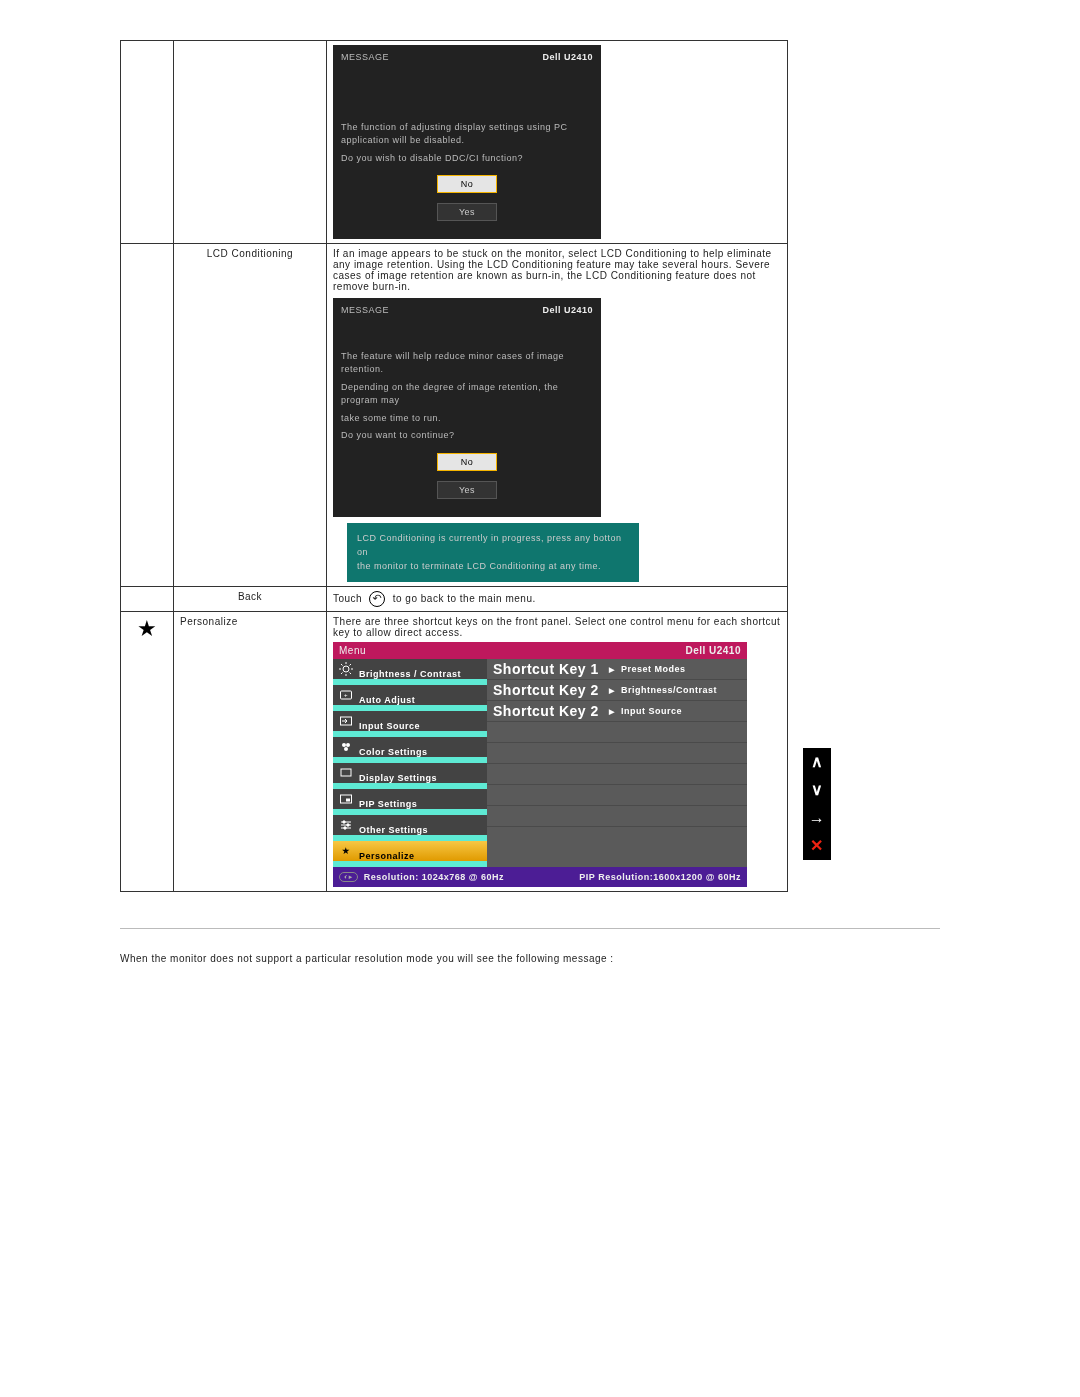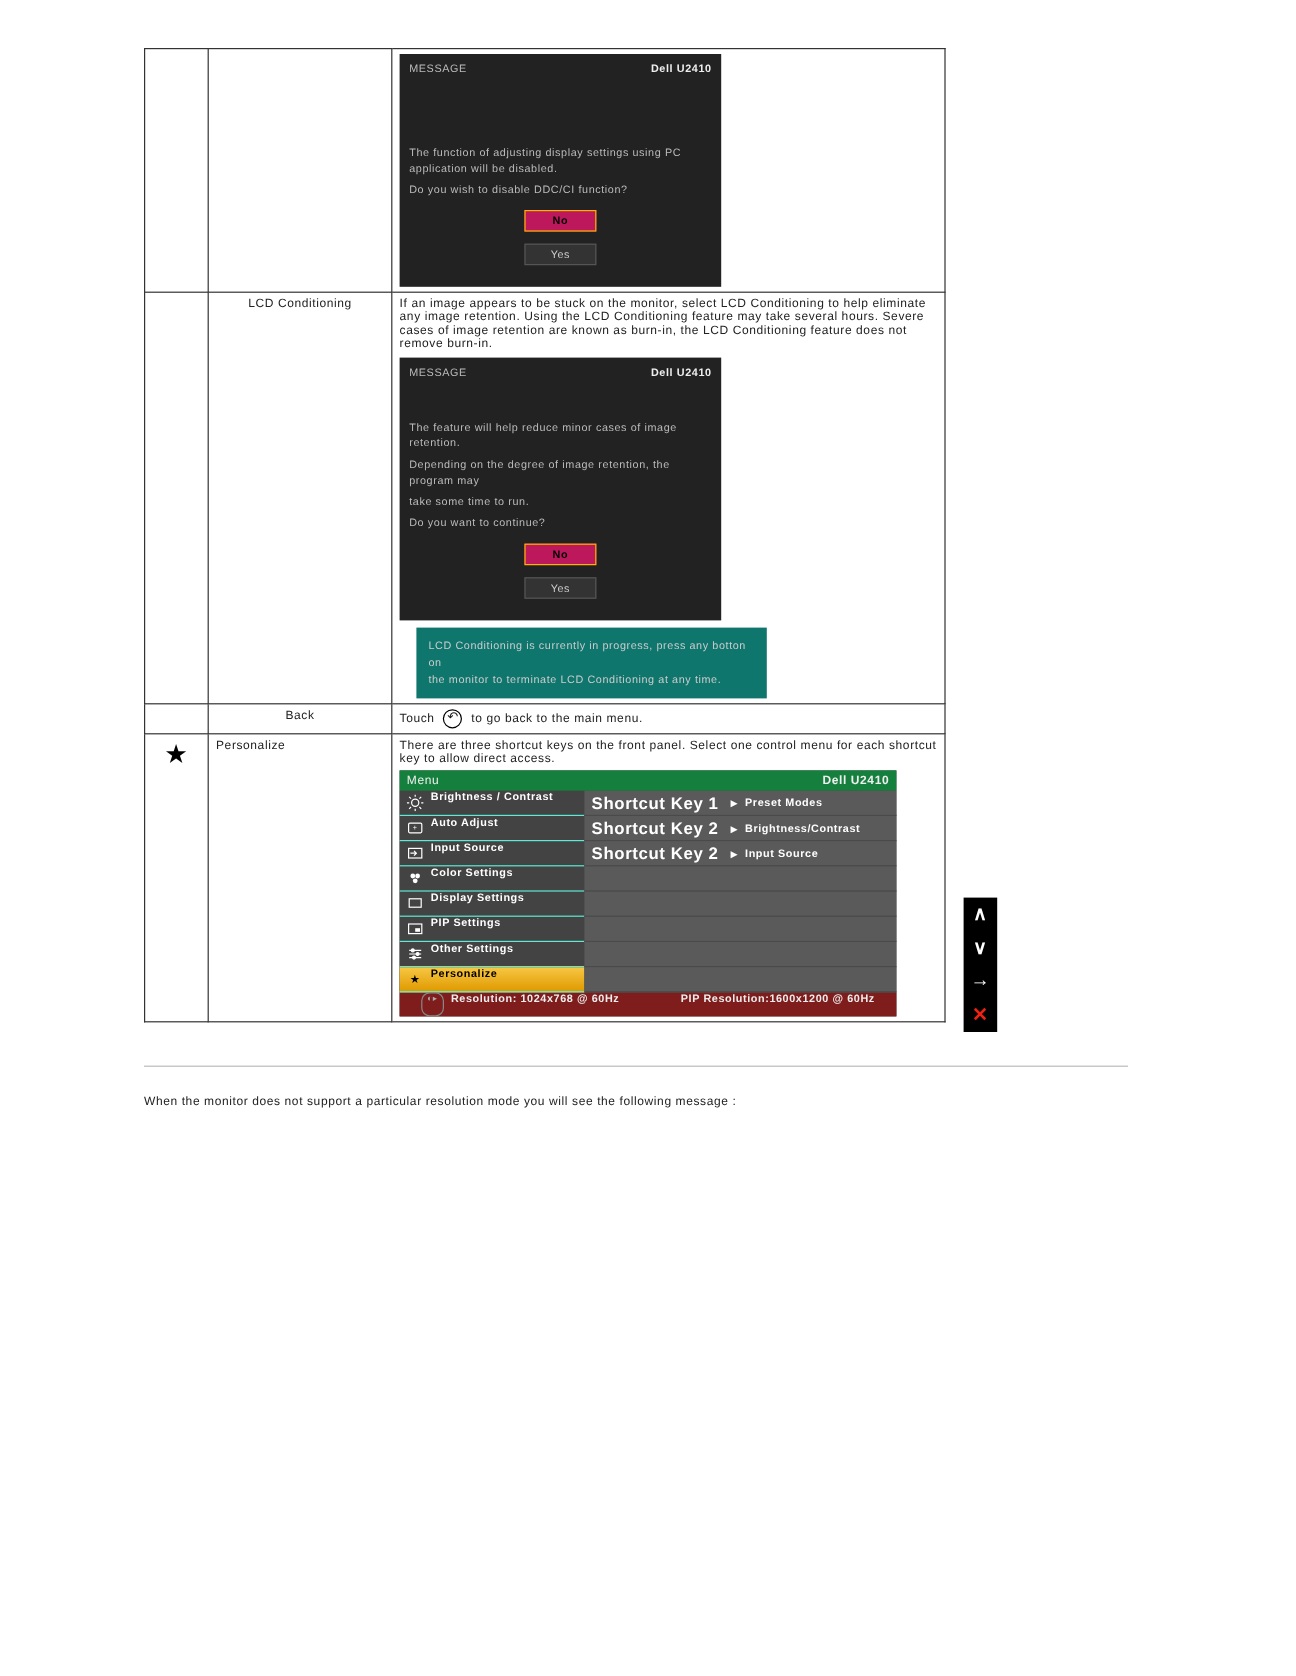--- a/index.html
+++ b/index.html
@@ -8,41 +8,41 @@
   table.doc td{border:1px solid #333;vertical-align:top;padding:4px 6px;font-size:10px;letter-spacing:.5px;color:#222}
   table.doc td.icon{width:40px;text-align:center;font-size:22px;color:#000}
   table.doc td.label{width:140px;text-align:center;white-space:nowrap}
   table.doc td.body{}
   
   .osd-box{background:#222;color:#bbb;width:252px;padding:6px 8px 8px 8px;font-size:9px;line-height:1.5}
   .osd-box .hdr{display:flex;justify-content:space-between;color:#bbb;font-size:9px;padding-bottom:52px}
   .osd-box .hdr .r{font-weight:bold;color:#eee}
   .osd-box p{margin:4px 0}
   .osd-btn{display:block;margin:10px auto;width:58px;height:16px;line-height:16px;text-align:center;background:#333;border:1px solid #555;color:#ccc;font-size:9px}
-  .osd-btn.sel{background:#be185d;color:#000;border-color:#f5b400;font-weight:bold}
+  .osd-btn.sel{background:#e5e5e5;color:#000;border-color:#f5b400;font-weight:normal}
   .osd-bar{background:#0f766e;color:#ccc;width:272px;padding:8px 10px;font-size:9px;line-height:1.6;margin-top:6px;margin-left:14px}
   
   .back-arrow{display:inline-block;border:1.5px solid #000;border-radius:50%;width:14px;height:14px;line-height:13px;text-align:center;font-size:11px;margin:0 4px;vertical-align:middle}
   
   .osd-menu{width:414px;background:#434343;color:#fff;font-size:9.5px;margin-top:4px}
-  .osd-menu .mhdr{display:flex;justify-content:space-between;background:#15803d;color:#eee;padding:3px 6px;font-size:10px}
+  .osd-menu .mhdr{display:flex;justify-content:space-between;background:#be185d;color:#eee;padding:3px 6px;font-size:10px}
   .osd-menu .mhdr .r{font-weight:bold}
   .osd-menu .grid{display:flex}
   .osd-menu .left{width:154px;background:#434343}
-  .osd-menu .row{display:flex;align-items:flex-start;height:20px;border-bottom:1px solid #5eead4}
+  .osd-menu .row{display:flex;align-items:flex-end;height:20px;border-bottom:6px solid #5eead4}
   .osd-menu .row .ic{width:26px;height:20px;display:flex;align-items:center;justify-content:center;color:#fff}
   .osd-menu .row .tx{font-weight:bold;font-size:9px;color:#fff}
   .osd-menu .row.sel{background:linear-gradient(#f7c744,#e09a00);color:#000}
   .osd-menu .row.sel .tx,.osd-menu .row.sel .ic{color:#000}
   .osd-menu .right{flex:1;background:#5a5a5a}
   .osd-menu .rrow{display:flex;align-items:center;height:20px;border-bottom:1px solid #4a4a4a}
   .osd-menu .rrow .k{width:108px;padding-left:6px;font-weight:bold;font-size:14px}
   .osd-menu .rrow .v{flex:1;padding-left:8px;font-weight:bold;font-size:9px;position:relative}
   .osd-menu .rrow .v::before{content:"▶";font-size:7px;margin-right:6px}
-  .osd-menu .foot{display:flex;height:20px;background:#7f1d1d;padding:0 18px;font-size:9px;color:#eee}
+  .osd-menu .foot{display:flex;align-items:center;height:20px;background:#4c1d95;padding:0 6px;font-size:9px;color:#eee}
   .osd-menu .foot .res{margin-left:6px;font-weight:bold}
   .osd-menu .foot .pip{margin-left:auto;font-weight:bold}
   .osd-menu .pill{display:inline-block;border:1px solid #888;border-radius:7px;padding:0 4px;font-size:7px;color:#aaa}
   
   .nav-strip{position:relative}
   .nav{position:absolute;right:-50px;top:106px;width:28px;background:#000}
   .nav .nb{height:28px;display:flex;align-items:center;justify-content:center;color:#fff;font-weight:bold;font-size:16px}
   .nav .nb.red{color:#e21}
   
   hr.sep{width:820px;margin:36px 0 24px 120px;border:none;border-top:1px solid #bbb}

